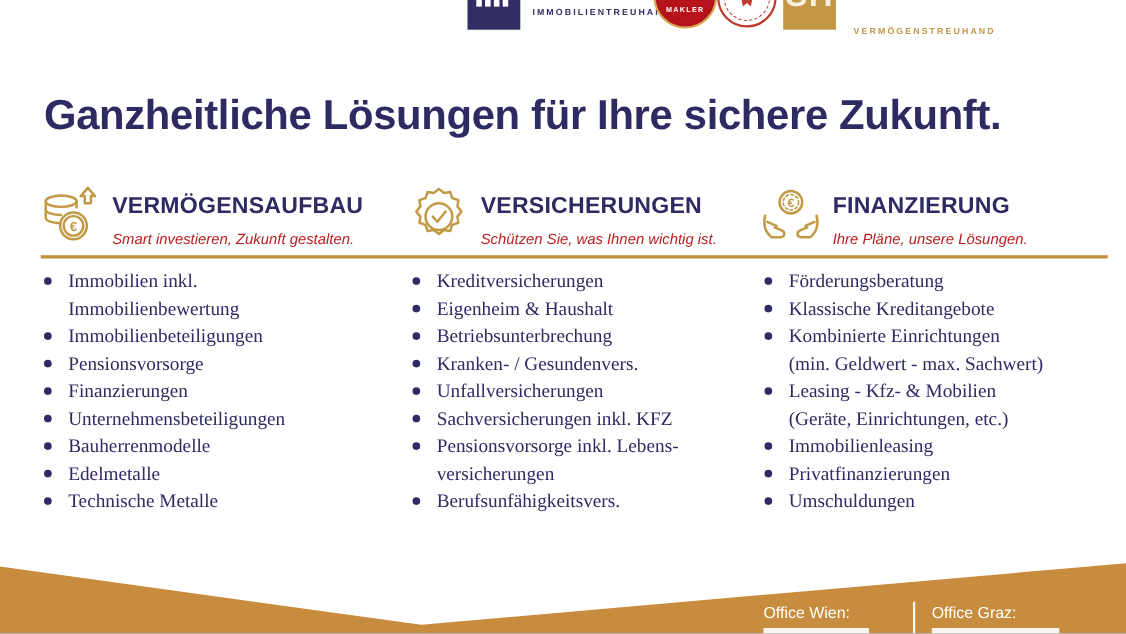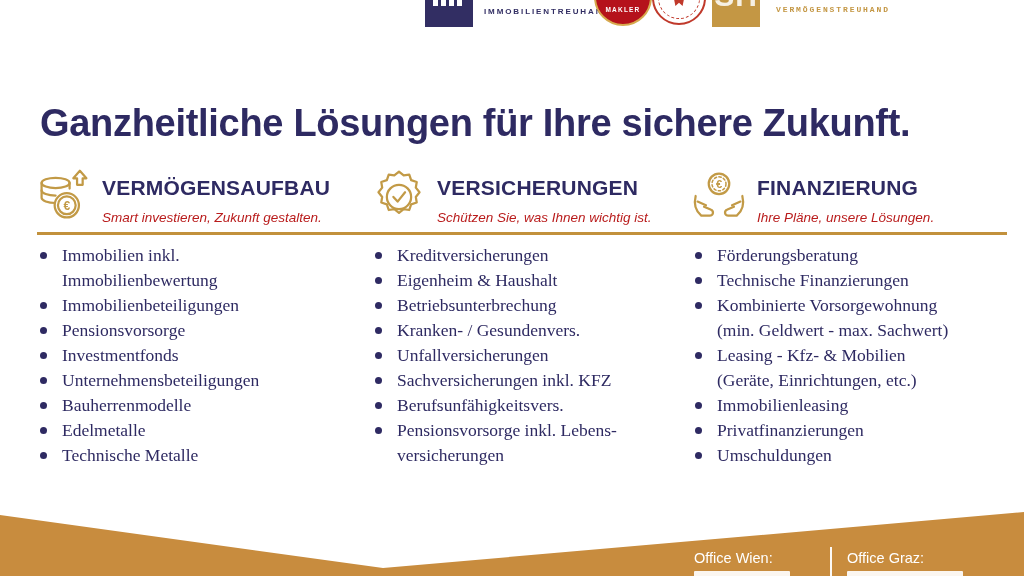--- a/index.html
+++ b/index.html
@@ -21,24 +21,24 @@
   .badge-seal{position:absolute; left:652px; top:-29px; width:54px; height:54px; border-radius:50%;
     background:#ffffff; border:2px solid #c0392b; box-sizing:border-box;}
   .badge-seal .inner{position:absolute; left:4px; top:4px; width:42px; height:42px; border-radius:50%;
     border:1px dashed #c0392b; box-sizing:border-box;}
   .badge-seal .emblem{position:absolute; left:19px; top:17px; width:12px; height:16px; background:#c0392b;
     clip-path:polygon(50% 0,100% 25%,80% 100%,50% 80%,20% 100%,0 25%);}
   .logo-gold{position:absolute; left:712px; top:-23px; width:48px; height:50px; background:#c49744;
     overflow:hidden; text-align:center;}
   .logo-gold .mono{position:absolute; left:0; right:0; top:2px; font-size:30px; font-weight:bold;
     color:rgba(255,255,255,.85); letter-spacing:1px;}
-  .logo-gold-label{position:absolute; left:776px; top:5px; font-size:8px; font-weight:bold;
-    letter-spacing:1.9px; color:#c49744; white-space:nowrap;font-family:Liberation Mono, monospace;}
-  
-  .headline{position:absolute; left:40px; top:100px; width:950px; font-size:38px; line-height:46px;
+  .logo-gold-label{position:absolute; left:776px; top:24px; font-size:8px; font-weight:bold;
+    letter-spacing:1.9px; color:#c49744; white-space:nowrap;}
+  
+  .headline{position:absolute; left:40px; top:82px; width:950px; font-size:38px; line-height:46px;
     font-weight:bold; letter-spacing:-0.3px; color:#2e2a62; white-space:nowrap;}
   
   .col{position:absolute; top:168px; width:320px;}
   .col.c0{left:36px;} .col.c1{left:371px;} .col.c2{left:691px;}
   .col-head{display:flex; align-items:flex-start;}
   .col-icon{width:56px; height:56px; flex:0 0 56px;}
   .col-headtext{margin-left:10px; padding-top:8px;}
   .col-title{font-size:21px; font-weight:bold; letter-spacing:0.2px; color:#2e2a62; white-space:nowrap;}
   .col-sub{font-size:13.5px; font-style:italic; margin-top:10px; color:#b91c1c; white-space:nowrap;}
   .gold-rule{position:absolute; left:37px; top:232px; width:970px; height:3px; background:#c2913c;}
@@ -150,21 +150,21 @@
         <div>Immobilien inkl.</div>
         <div>Immobilienbewertung</div>
       </li>
       <li>
         <div>Immobilienbeteiligungen</div>
       </li>
       <li>
         <div>Pensionsvorsorge</div>
       </li>
       <li>
-        <div>Investmentfonds</div>
+        <div>Finanzierungen</div>
       </li>
       <li>
         <div>Unternehmensbeteiligungen</div>
       </li>
       <li>
         <div>Bauherrenmodelle</div>
       </li>
       <li>
         <div>Edelmetalle</div>
       </li>
@@ -185,36 +185,36 @@
       <li>
         <div>Kranken- / Gesundenvers.</div>
       </li>
       <li>
         <div>Unfallversicherungen</div>
       </li>
       <li>
         <div>Sachversicherungen inkl. KFZ</div>
       </li>
       <li>
-        <div>Berufsunfähigkeitsvers.</div>
-      </li>
-      <li>
         <div>Pensionsvorsorge inkl. Lebens-</div>
         <div>versicherungen</div>
       </li>
+      <li>
+        <div>Berufsunfähigkeitsvers.</div>
+      </li>
     </ul>
   <ul class="list c2">
       <li>
         <div>Förderungsberatung</div>
       </li>
       <li>
-        <div>Technische Finanzierungen</div>
-      </li>
-      <li>
-        <div>Kombinierte Vorsorgewohnung</div>
+        <div>Klassische Kreditangebote</div>
+      </li>
+      <li>
+        <div>Kombinierte Einrichtungen</div>
         <div>(min. Geldwert - max. Sachwert)</div>
       </li>
       <li>
         <div>Leasing - Kfz- &amp; Mobilien</div>
         <div>(Geräte, Einrichtungen, etc.)</div>
       </li>
       <li>
         <div>Immobilienleasing</div>
       </li>
       <li>

